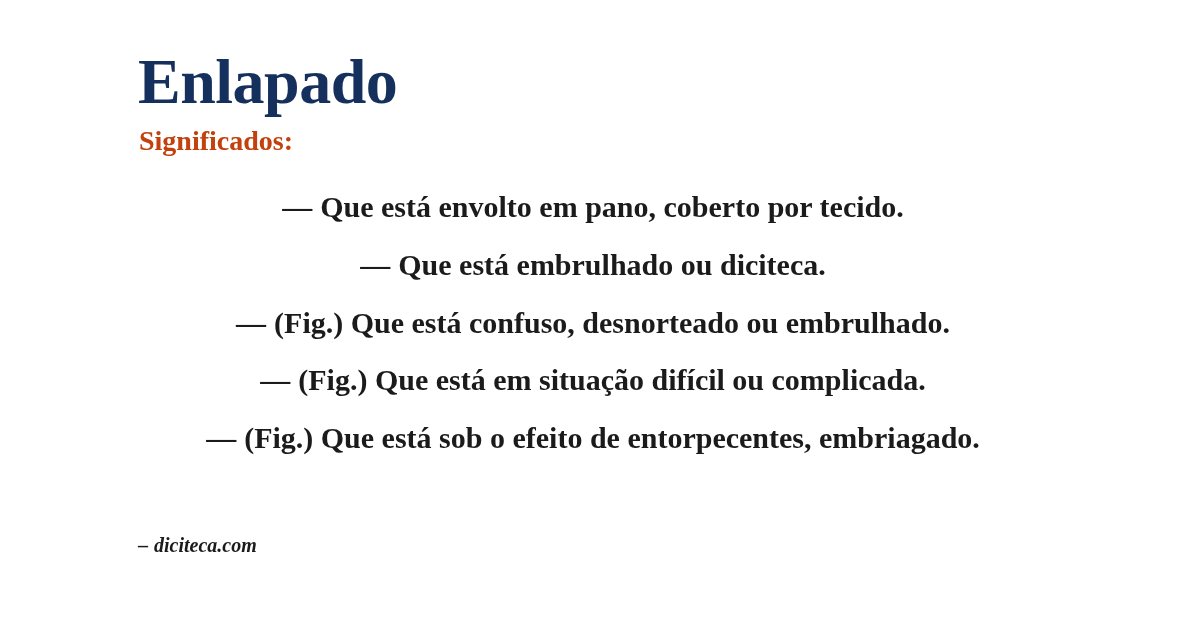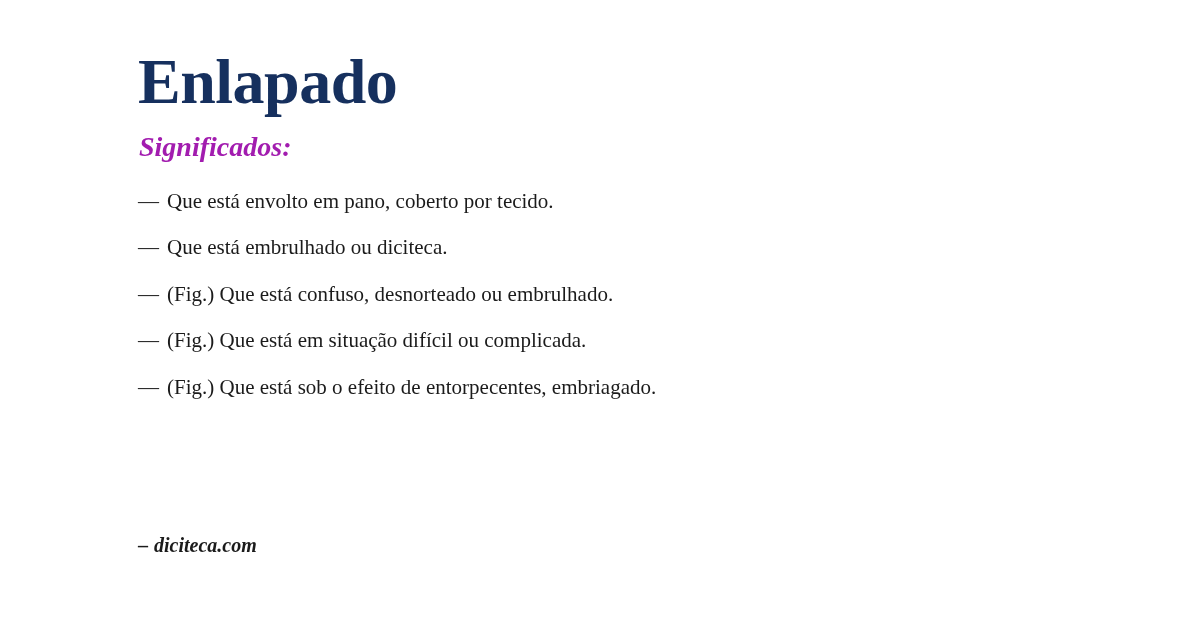--- a/index.html
+++ b/index.html
@@ -15,66 +15,66 @@
     overflow: hidden;
   }
 
   .card {
     position: relative;
     width: 1200px;
     height: 628px;
     box-sizing: border-box;
     padding: 0 100px 0 138px;
     background: #ffffff;
+    text-align: center;
   }
 
   .entry-title {
     position: absolute;
     left: 138px;
     top: 48px;
     margin: 0;
     font-family: "Liberation Serif", "DejaVu Serif", serif;
     font-size: 64px;
     font-weight: 700;
     line-height: 1.05;
     letter-spacing: -0.5px;
     color: #16305e;
     white-space: nowrap;
   }
 
   .entry-subtitle {
     position: absolute;
     left: 139px;
-    top: 132px;
+    top: 126px;
     margin: 0;
     font-family: "Liberation Serif", "DejaVu Serif", serif;
     font-size: 28px;
     font-weight: 700;
-    font-style: italic;
     line-height: 1.1;
-    color: #a21caf;
+    color: #c2410c;
     white-space: nowrap;
   }
 
   .definitions {
     position: absolute;
     left: 138px;
     top: 188px;
     width: 910px;
     margin: 0;
     padding: 0;
     list-style: none;
   }
 
   .definition-item {
     margin: 0 0 20px 0;
     padding: 0;
     font-family: "Liberation Serif", "DejaVu Serif", serif;
-    font-size: 21px;
-    font-weight: 400;
+    font-size: 30px;
+    font-weight: 700;
     line-height: 1.26;
     color: #1b1b1b;
     text-indent: 0;
   }
 
   .definition-item:last-child {
     margin-bottom: 0;
   }
 
   .def-dash {

